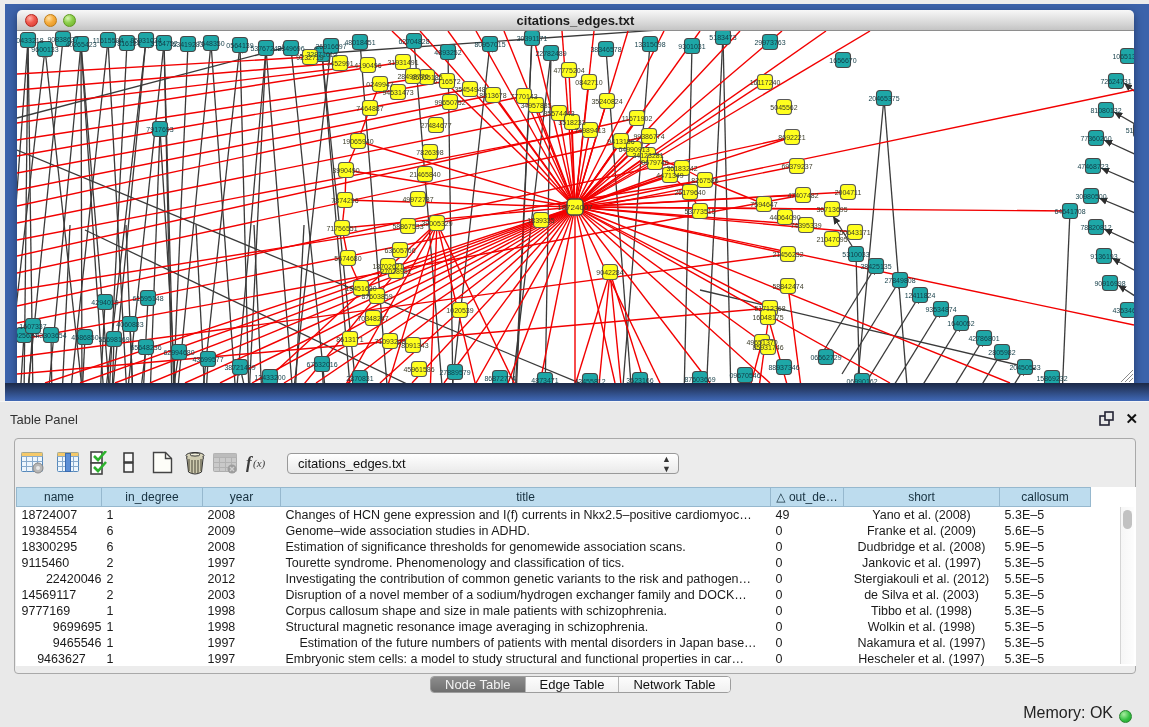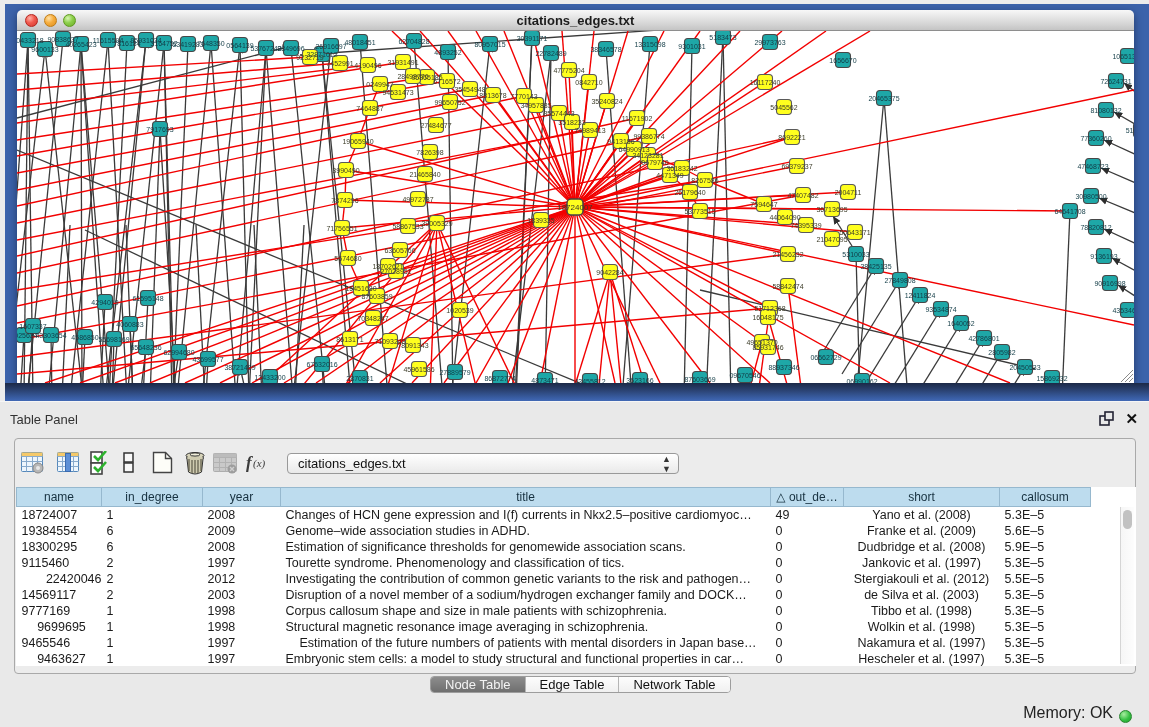--- a/index.html
+++ b/index.html
@@ -700,30 +700,30 @@
               <tr>
                 <td style="width:85px;padding-left:5px;text-align:left">9777169</td>
                 <td style="width:101px;padding-left:5px;text-align:left">1</td>
                 <td style="width:78px;padding-left:5px;text-align:left">1998</td>
                 <td style="width:490px;padding-left:5px;text-align:left">Corpus callosum shape and size in male patients with schizophrenia.</td>
                 <td style="width:73px;padding-left:5px;text-align:left">0</td>
                 <td style="width:156px;text-align:center">Tibbo et al. (1998)</td>
                 <td style="width:91px;padding-left:5px;text-align:left">5.3E–5</td>
               </tr>
               <tr>
-                <td style="width:85px;padding-left:5px;text-align:center">9699695</td>
+                <td style="width:85px;padding-left:5px;text-align:right">9699695</td>
                 <td style="width:101px;padding-left:5px;text-align:left">1</td>
                 <td style="width:78px;padding-left:5px;text-align:left">1998</td>
                 <td style="width:490px;padding-left:5px;text-align:left">Structural magnetic resonance image averaging in schizophrenia.</td>
                 <td style="width:73px;padding-left:5px;text-align:left">0</td>
                 <td style="width:156px;text-align:center">Wolkin et al. (1998)</td>
                 <td style="width:91px;padding-left:5px;text-align:left">5.3E–5</td>
               </tr>
               <tr>
-                <td style="width:85px;padding-left:5px;text-align:left">9465546</td>
+                <td style="width:85px;padding-left:5px;text-align:right">9465546</td>
                 <td style="width:101px;padding-left:5px;text-align:left">1</td>
                 <td style="width:78px;padding-left:5px;text-align:left">1997</td>
                 <td style="width:490px;padding-left:5px;text-align:center">Estimation of the future numbers of patients with mental disorders in Japan base…</td>
                 <td style="width:73px;padding-left:5px;text-align:left">0</td>
                 <td style="width:156px;text-align:center">Nakamura et al. (1997)</td>
                 <td style="width:91px;padding-left:5px;text-align:left">5.3E–5</td>
               </tr>
               <tr>
                 <td style="width:85px;padding-left:5px;text-align:center">9463627</td>
                 <td style="width:101px;padding-left:5px;text-align:left">1</td>

